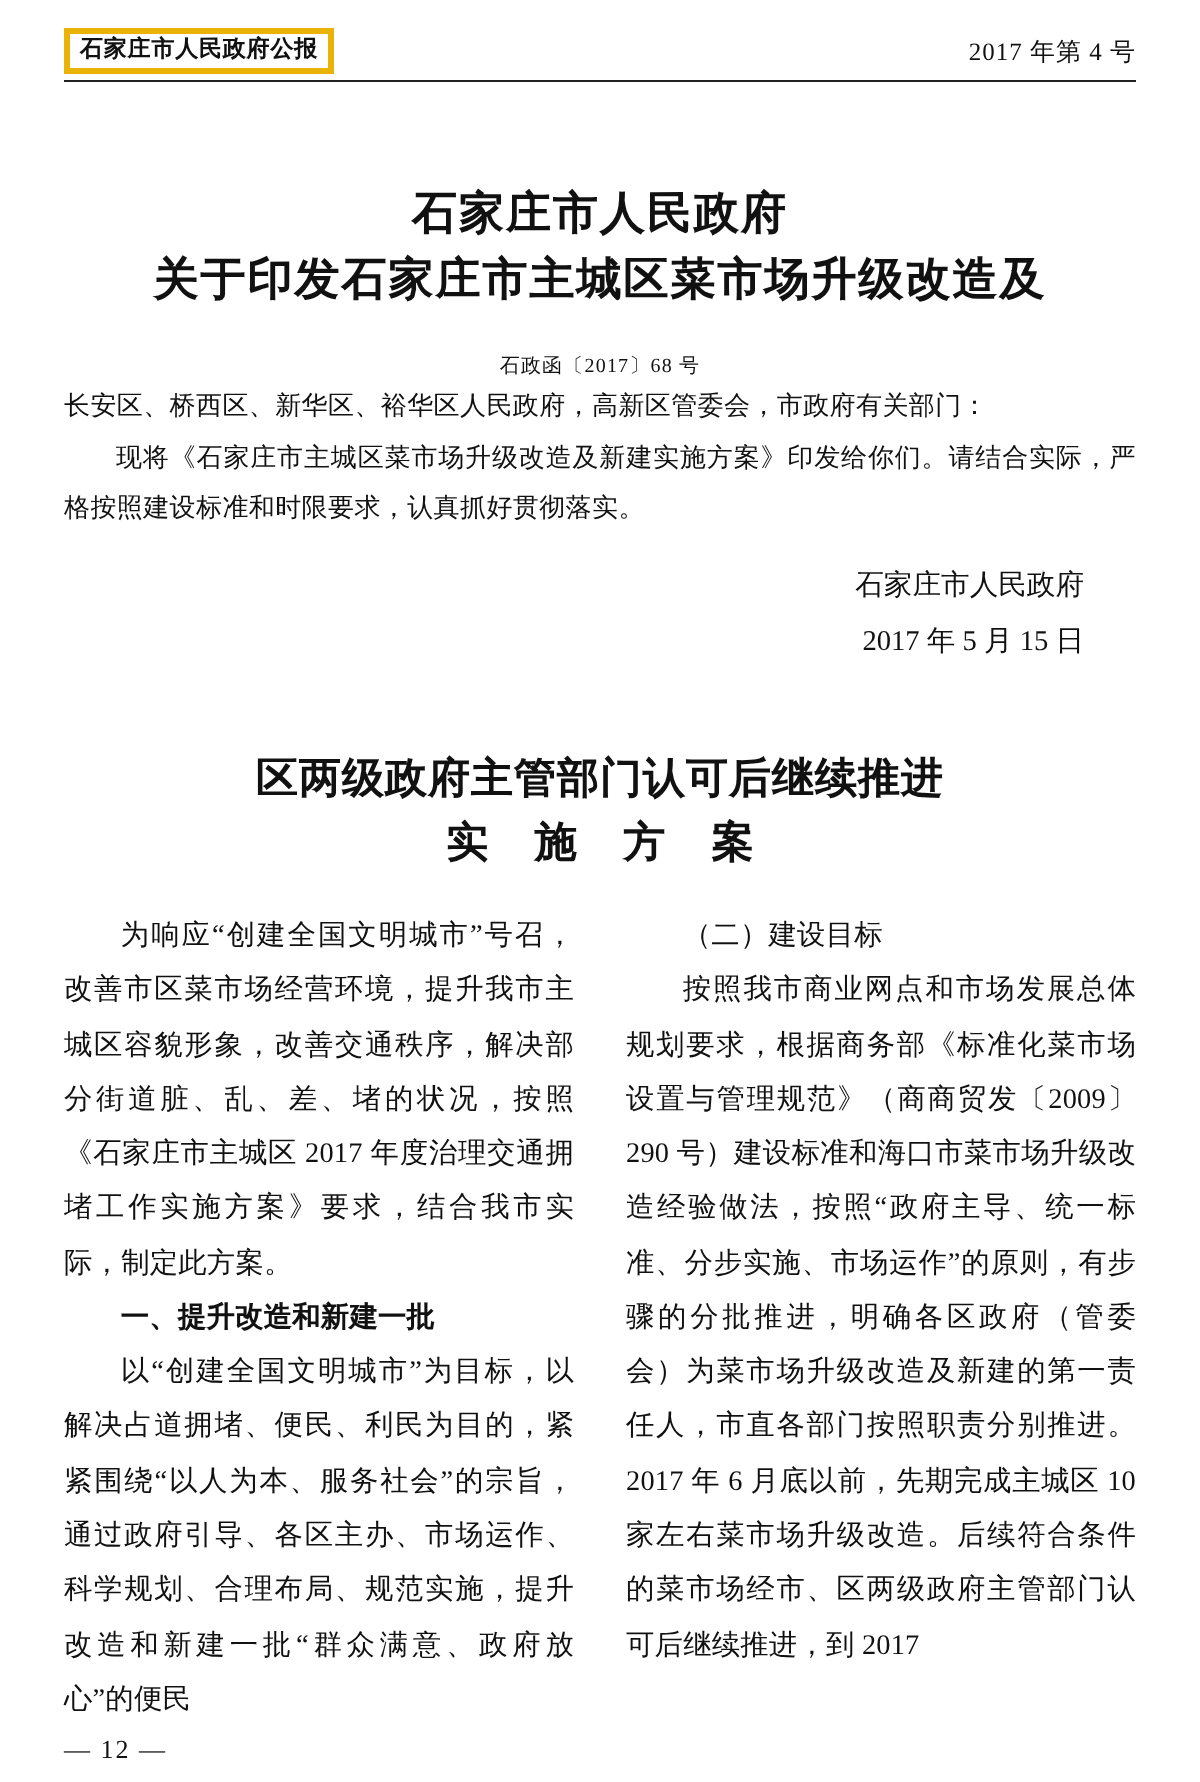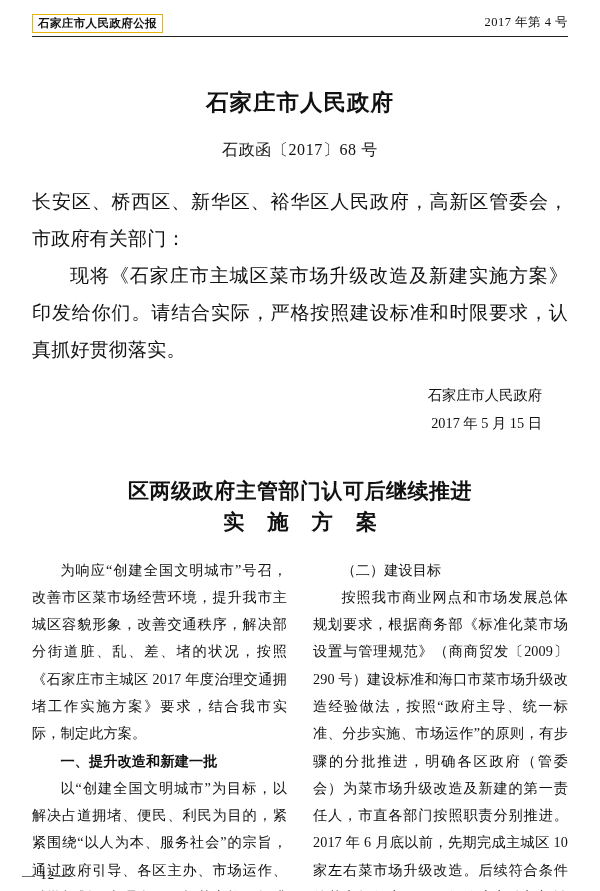--- a/index.html
+++ b/index.html
@@ -28,21 +28,21 @@
     align-items: flex-end;
     justify-content: space-between;
     padding-top: 14px;
     padding-bottom: 3px;
     border-bottom: 1.6px solid #222;
   }
   .runhead-left {
     font-size: 11.5px;
     letter-spacing: 0.4px;
     font-weight: bold;
-    border: 1px solid #eab308;
+    border: 3px solid #eab308;
     padding: 2px 5px 3px 5px;
     line-height: 1.05;
   }
   .runhead-right {
     font-size: 12.5px;
     letter-spacing: 0.5px;
     padding-bottom: 2px;
   }
 
   
@@ -52,29 +52,28 @@
     font-size: 22.5px;
     line-height: 1.45;
     margin-top: 50px;
     letter-spacing: 1px;
   }
   .doc-title .line {
     display: block;
   }
   .doc-number {
     text-align: center;
-    font-size: 16px;
+    font-size: 10px;
     margin-top: 20px;
     letter-spacing: 0.6px;
   }
 
   
   .letter {
-    margin-top: 22px;
-    font-size: 19px;
+    font-size: 13px;
     line-height: 1.95;
     letter-spacing: 0.2px;
   }
   .letter p {
     margin: 0;
     text-align: justify;
     text-justify: inter-ideograph;
   }
   .letter p.indent {
     text-indent: 2em;
@@ -127,39 +126,40 @@
     margin: 2px 0 0 0;
   }
   .sub-h {
     text-indent: 2em;
     margin: 0;
   }
 
   
   .footer {
     position: absolute;
-    left: 22px;
+    left: 32px;
     bottom: 8px;
     font-size: 13px;
     letter-spacing: 1px;
     margin-top: 48px;
   }
 </style>
 </head>
 <body>
 
 <div class="page">
 
   <div class="runhead">
     <div class="runhead-left">石家庄市人民政府公报</div>
     <div class="runhead-right">2017 年第 4 号</div>
   </div>
 
   <div class="doc-title">
     <span class="line">石家庄市人民政府</span>
+    <span class="line">关于印发石家庄市主城区菜市场升级改造及</span>
   </div>
 
   <div class="doc-number">石政函〔2017〕68 号</div>
 
   <div class="letter">
     <p>长安区、桥西区、新华区、裕华区人民政府，高新区管委会，市政府有关部门：</p>
     <p class="indent">现将《石家庄市主城区菜市场升级改造及新建实施方案》印发给你们。请结合实际，严格按照建设标准和时限要求，认真抓好贯彻落实。</p>
   </div>
 
   <div class="sign">

